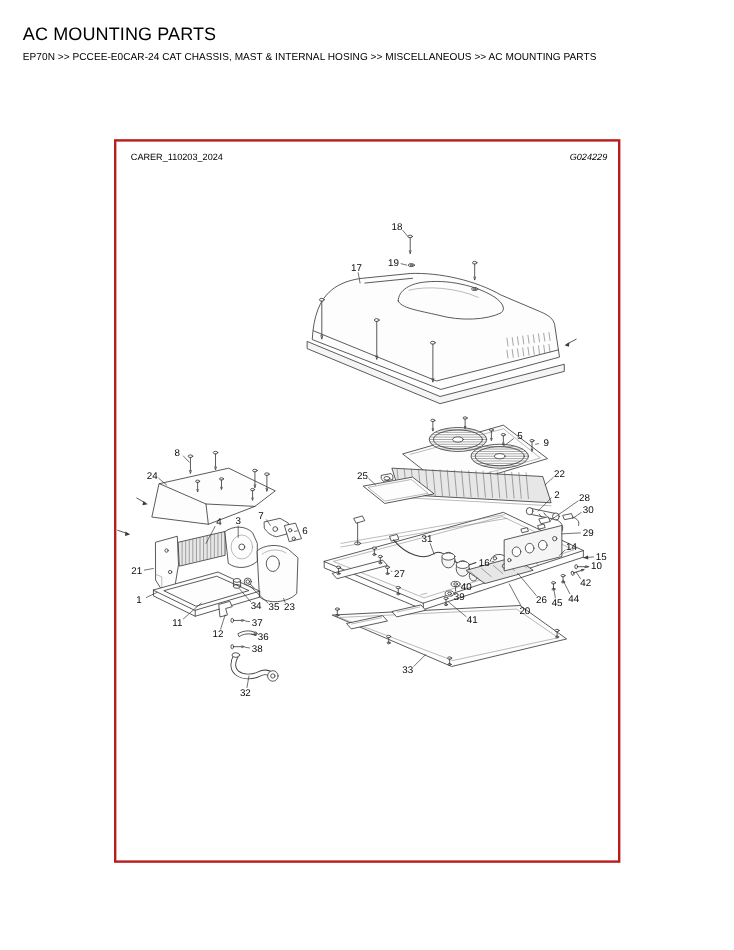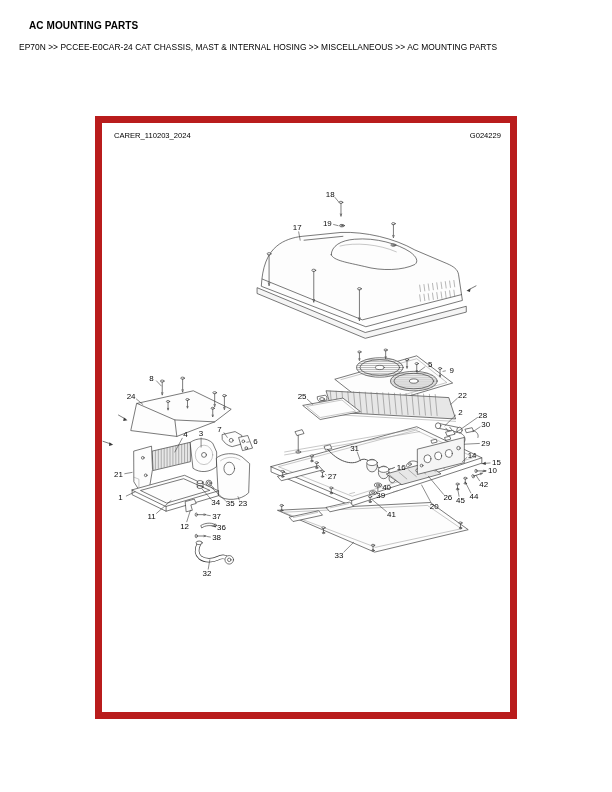--- a/index.html
+++ b/index.html
@@ -1,33 +1,33 @@
 <!DOCTYPE html>
 <html><head>
 <meta charset="utf-8">
 <style>
   html,body{margin:0;padding:0;}
   body{
     width:612px;height:792px;position:relative;background:#fff;
     font-family:"Liberation Sans",sans-serif;color:#000;overflow:hidden;
   }
   .page-title{
-    position:absolute;left:29px;top:20px;font-size:10px;font-weight:bold;
+    position:absolute;left:19px;top:20px;font-size:15px;font-weight:normal;
     letter-spacing:.1px;white-space:nowrap;
   }
   .breadcrumb{
     position:absolute;left:19px;top:42px;font-size:8.4px;font-weight:normal;
     white-space:nowrap;letter-spacing:.05px;
   }
   .figure-frame{
     position:absolute;left:95px;top:116px;width:422px;height:603px;
-    border:7px solid #b91c1c;box-sizing:border-box;background:#fff;
+    border:2px solid #b91c1c;box-sizing:border-box;background:#fff;
   }
   .drawing-code{position:absolute;left:12px;top:8px;font-size:7.6px;}
-  .figure-number{position:absolute;right:9px;top:8px;font-size:7.6px;}
+  .figure-number{position:absolute;right:9px;top:8px;font-size:7.6px;font-style:italic;}
   .figure-frame svg{position:absolute;left:0;top:0;width:100%;height:100%;}
   svg path,svg ellipse,svg circle,svg line,svg rect{
     stroke:#3b3b3b;stroke-width:.7;fill:none;stroke-linejoin:round;stroke-linecap:round;
   }
   .f{fill:#fdfdfd}.f2{fill:#f5f5f5}.f3{fill:#e7e7e7}.fw{fill:#fff}
   .hatch{stroke-width:.5;stroke:#6b6b6b}
   .thin{stroke-width:.45;stroke:#808080}
   .ah{fill:#3b3b3b;stroke:none}
   [data-name="callout-layer"] line{stroke:#3b3b3b;stroke-width:.6}
   [data-name="callout-layer"] text{

